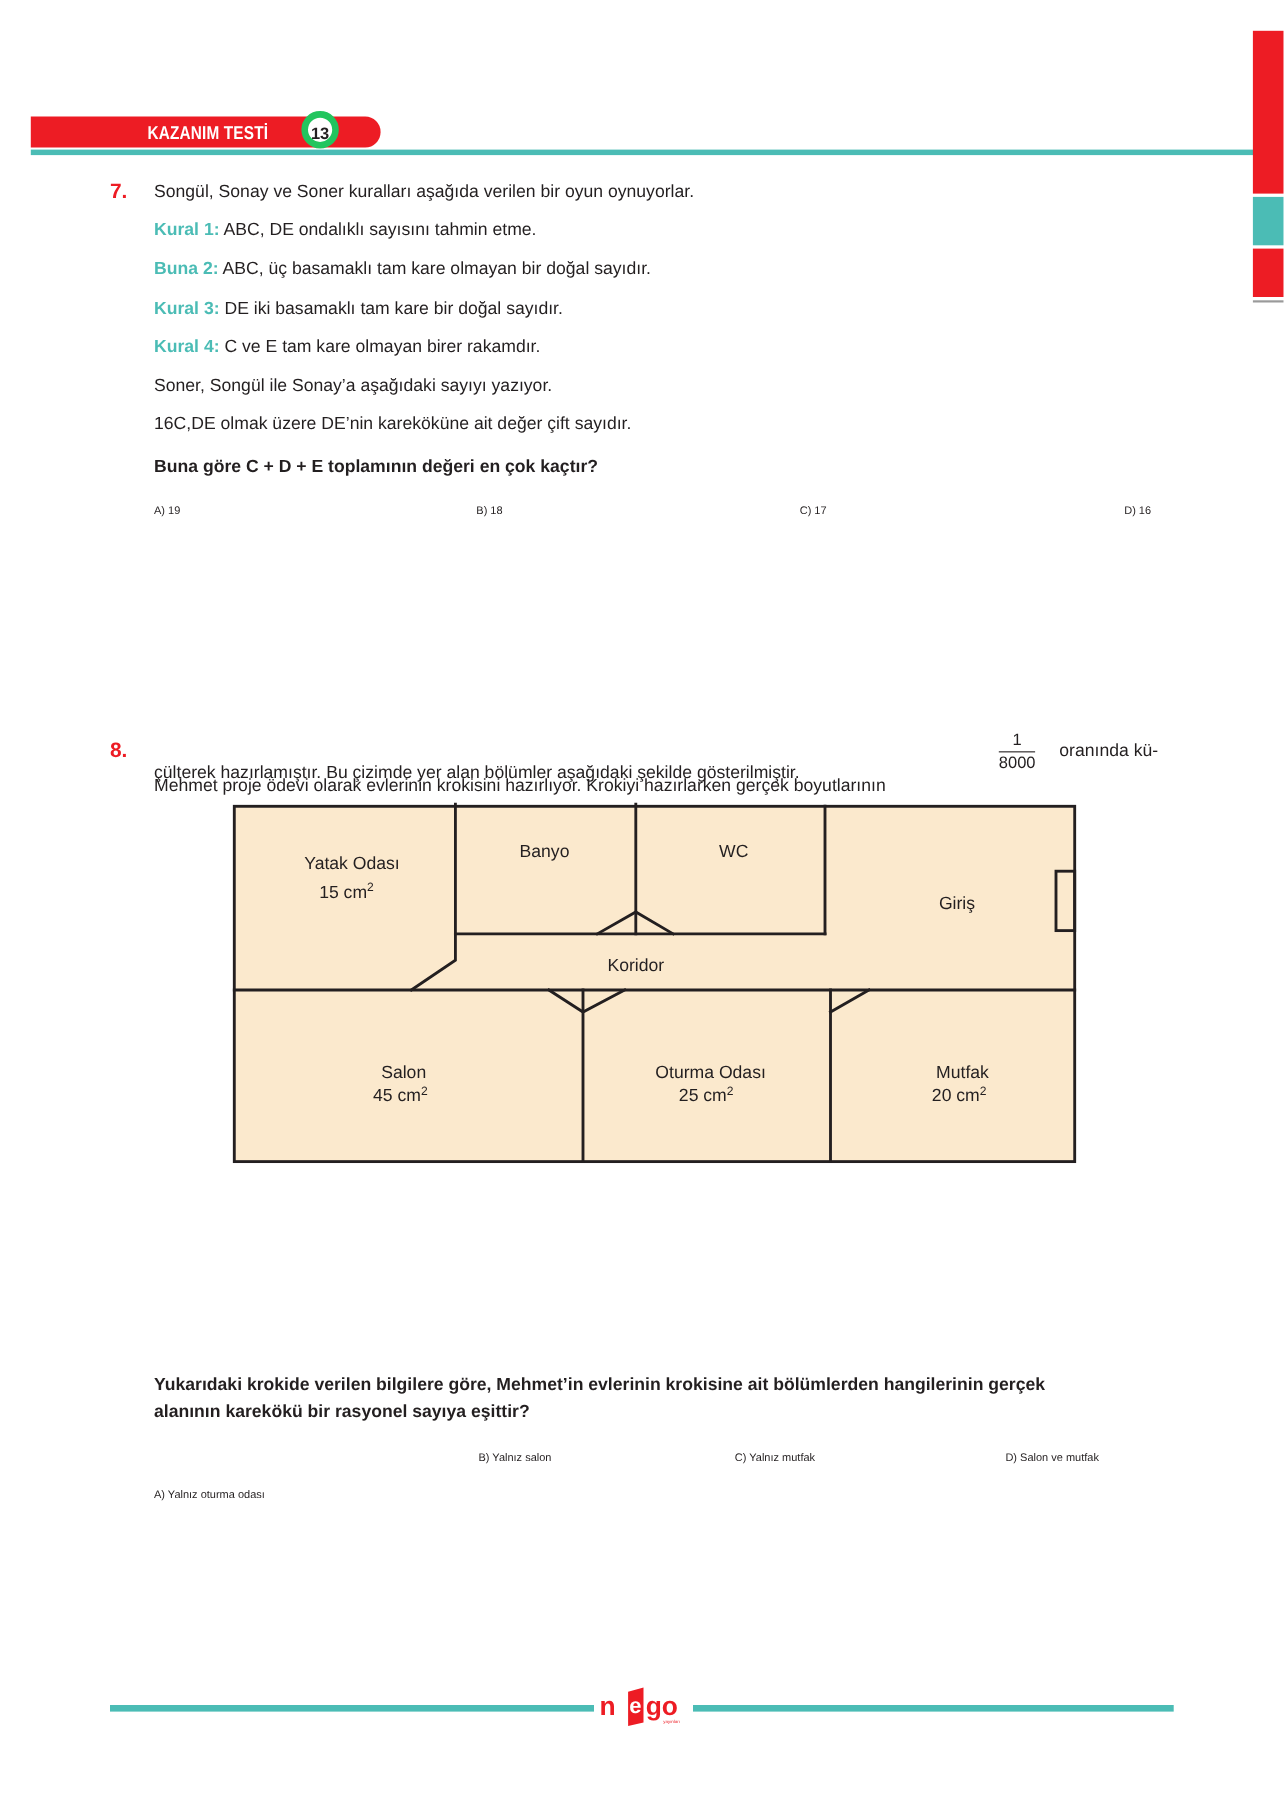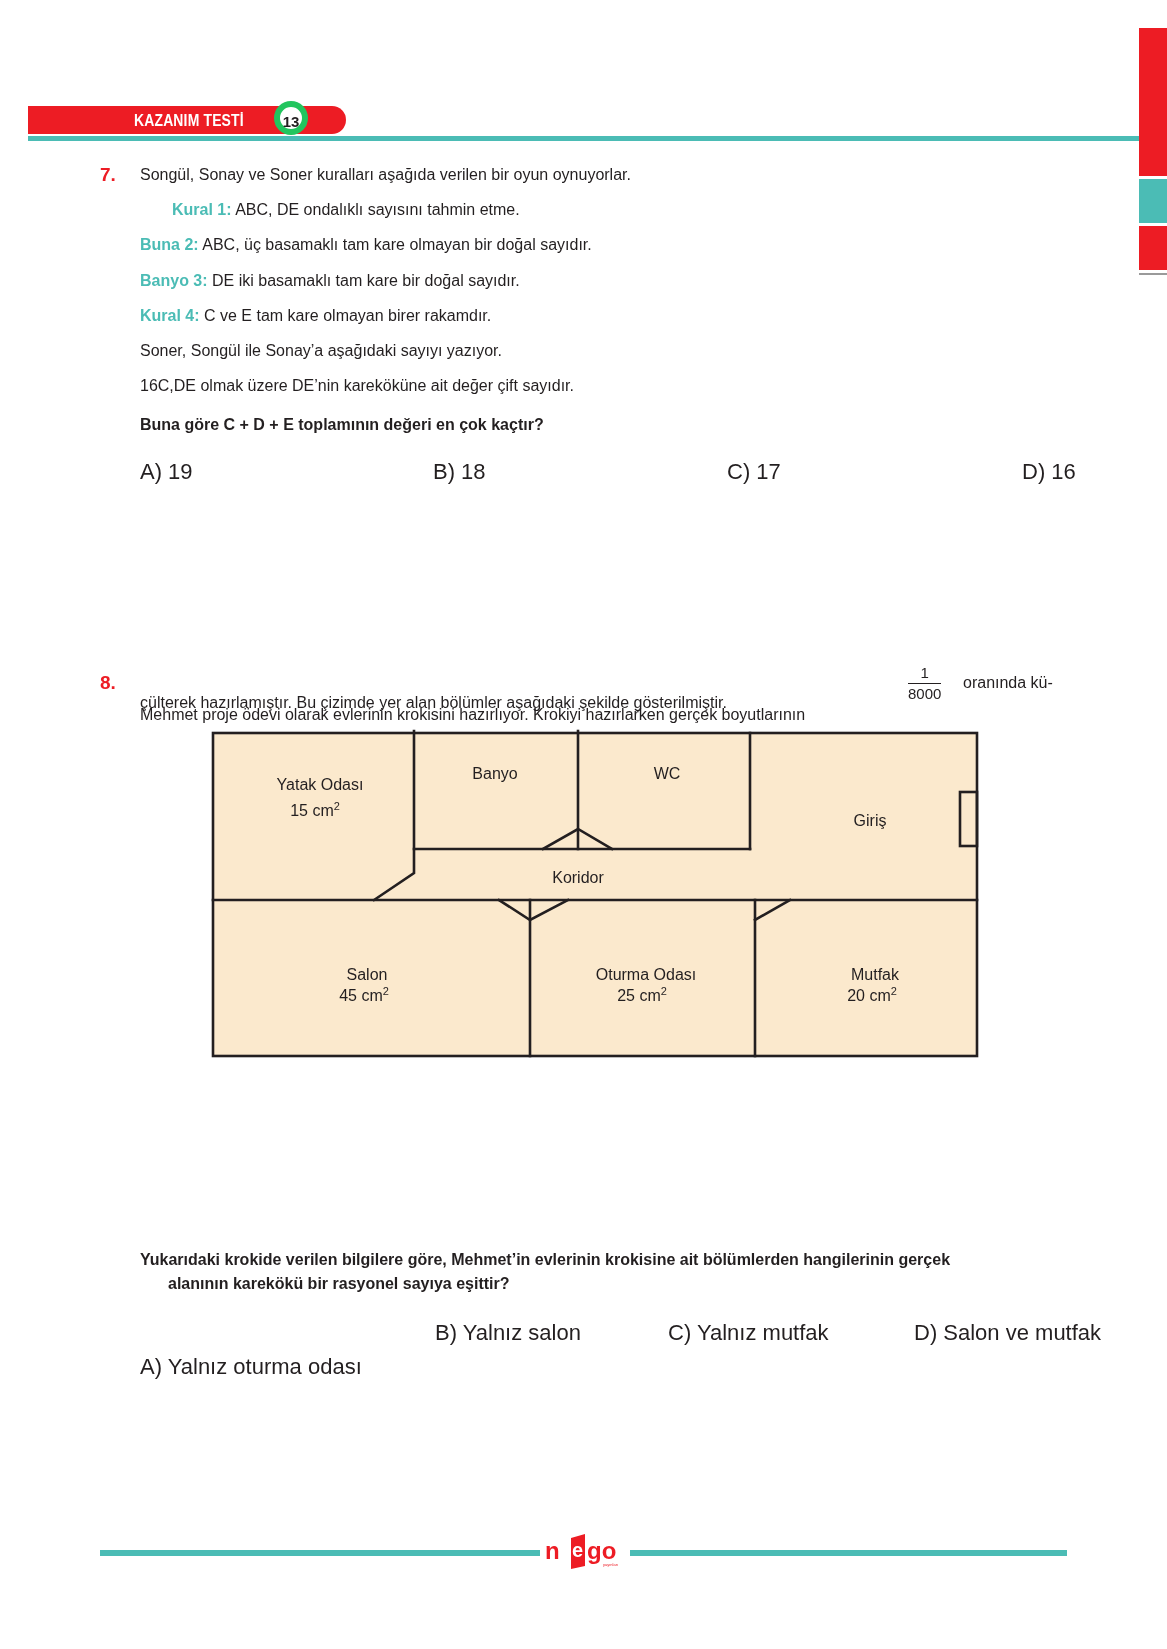--- a/index.html
+++ b/index.html
@@ -21,21 +21,21 @@
   .tab-red1 { left:1139px; top:28px; width:28px; height:148px; background:#ed1c24; }
   .tab-teal { left:1139px; top:179px; width:28px; height:44px; background:#4bbcb5; }
   .tab-red2 { left:1139px; top:226px; width:28px; height:44px; background:#ed1c24; }
   .tab-gray { left:1139px; top:273px; width:28px; height:2px; background:#9a9a9a; }
 
   
   .qnum { color:#ed1c24; font-weight:bold; font-size:19px; }
   .line { font-size:16px; white-space:nowrap; }
   .kural { color:#4bbcb5; font-weight:bold; }
   .bold { font-weight:bold; }
-  .ans { font-size:22px; white-space:nowrap; }
+  .ans { font-size:10px; white-space:nowrap; }
 
   .frac { text-align:center; font-size:15px; line-height:18px; }
   .frac .num { display:block; border-bottom:1.5px solid #231f20; padding:0 4px 1px; }
   .frac .den { display:block; padding-top:1px; }
 
   
   #plan { left:205px; top:725px; }
   .room-label { font-size:16px; text-anchor:middle; fill:#231f20; font-family:"Liberation Sans", sans-serif; }
 
   
@@ -53,23 +53,23 @@
 
 <div class="abs tab-red1"></div>
 <div class="abs tab-teal"></div>
 <div class="abs tab-red2"></div>
 <div class="abs tab-gray"></div>
 
 <div>
   <div class="abs qnum" style="left:100px; top:164px;">7.</div>
   <div class="abs line" style="left:140px; top:166px;">Songül, Sonay ve Soner kuralları aşağıda verilen bir oyun oynuyorlar.</div>
 
-  <div class="abs line" style="left:140px; top:201px;margin-left:32px;"><span class="kural">Kural 1:</span><span> ABC, DE ondalıklı sayısını tahmin etme.</span></div>
+  <div class="abs line" style="left:140px; top:201px;"><span class="kural">Kural 1:</span><span> ABC, DE ondalıklı sayısını tahmin etme.</span></div>
   <div class="abs line" style="left:140px; top:236px;"><span class="kural">Buna 2:</span><span> ABC, üç basamaklı tam kare olmayan bir doğal sayıdır.</span></div>
-  <div class="abs line" style="left:140px; top:272px;"><span class="kural">Banyo 3:</span><span> DE iki basamaklı tam kare bir doğal sayıdır.</span></div>
+  <div class="abs line" style="left:140px; top:272px;"><span class="kural">Kural 3:</span><span> DE iki basamaklı tam kare bir doğal sayıdır.</span></div>
   <div class="abs line" style="left:140px; top:307px;"><span class="kural">Kural 4:</span><span> C ve E tam kare olmayan birer rakamdır.</span></div>
 
   <div class="abs line" style="left:140px; top:342px;">Soner, Songül ile Sonay’a aşağıdaki sayıyı yazıyor.</div>
   <div class="abs line" style="left:140px; top:377px;">16C,DE olmak üzere DE’nin kareköküne ait değer çift sayıdır.</div>
   <div class="abs line bold" style="left:140px; top:416px;">Buna göre C + D + E toplamının değeri en çok kaçtır?</div>
 
   <div class="abs ans" style="left:140px; top:459px;">A) 19</div>
   <div class="abs ans" style="left:433px; top:459px;">B) 18</div>
   <div class="abs ans" style="left:727px; top:459px;">C) 17</div>
   <div class="abs ans" style="left:1022px; top:459px;">D) 16</div>
@@ -119,21 +119,21 @@
       <text class="room-label" x="367" y="980">Salon</text>
       <text class="room-label" x="364" y="1001"><tspan>45 cm</tspan><tspan dy="-6" font-size="11">2</tspan></text>
       <text class="room-label" x="646" y="980">Oturma Odası</text>
       <text class="room-label" x="642" y="1001"><tspan>25 cm</tspan><tspan dy="-6" font-size="11">2</tspan></text>
       <text class="room-label" x="875" y="980">Mutfak</text>
       <text class="room-label" x="872" y="1001"><tspan>20 cm</tspan><tspan dy="-6" font-size="11">2</tspan></text>
     </g>
   </svg>
 
   <div class="abs line bold" style="left:140px; top:1251px;">Yukarıdaki krokide verilen bilgilere göre, Mehmet’in evlerinin krokisine ait bölümlerden hangilerinin gerçek</div>
-  <div class="abs line bold" style="left:140px; top:1275px;margin-left:28px;">alanının karekökü bir rasyonel sayıya eşittir?</div>
+  <div class="abs line bold" style="left:140px; top:1275px;">alanının karekökü bir rasyonel sayıya eşittir?</div>
 
   <div class="abs ans" style="left:140px; top:1320px;margin-top:34px;">A) Yalnız oturma odası</div>
   <div class="abs ans" style="left:435px; top:1320px;">B) Yalnız salon</div>
   <div class="abs ans" style="left:668px; top:1320px;">C) Yalnız mutfak</div>
   <div class="abs ans" style="left:914px; top:1320px;text-align:center;">D) Salon ve mutfak</div>
 </div>
 
 <div class="abs foot-l"></div>
 <div class="abs foot-r"></div>
 <svg class="abs logo" viewBox="0 0 84 38">

